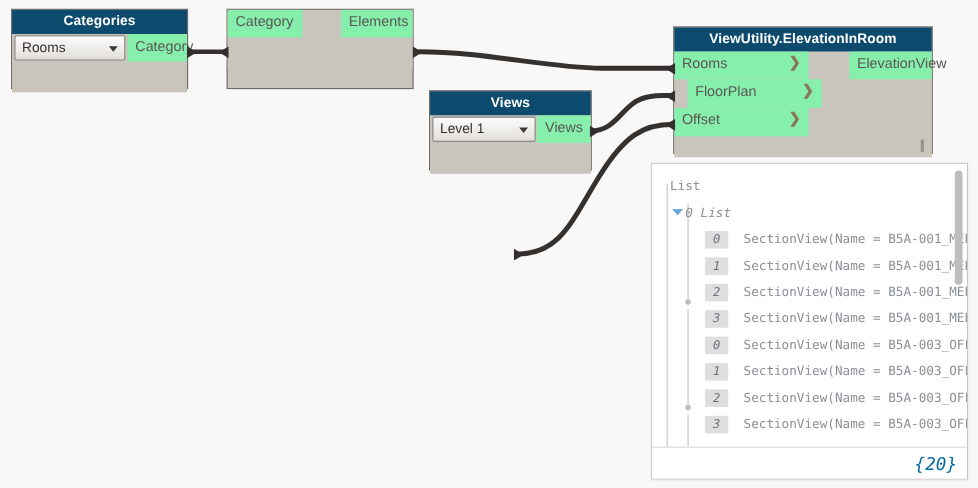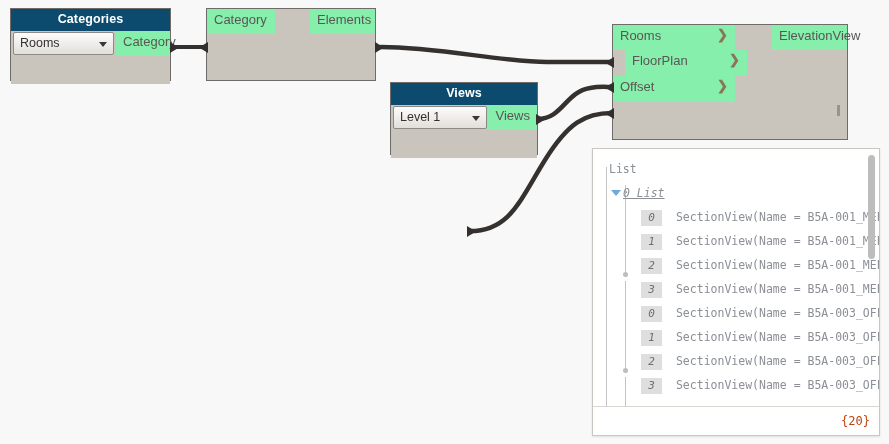--- a/index.html
+++ b/index.html
@@ -97,33 +97,33 @@
         font-family:"DejaVu Sans Mono", monospace;font-size:11.5px;color:#8b8f96;line-height:24px;}
   .lrow.root{padding-left:4px;color:#8b8f96;}
   .lrow.sub{padding-left:18px;}
   .lrow.leaf{padding-left:36px;}
   .tri{position:absolute;left:6px;top:9px;width:0;height:0;
        border-left:5px solid transparent;border-right:5px solid transparent;
        border-top:6px solid #6ea8dc;}
   .idx{display:inline-block;min-width:15px;padding:1px 3px;margin-right:7px;
        background:#dedede;color:#6d7177;font-style:italic;text-align:center;
        font-family:"DejaVu Sans Mono", monospace;font-size:11px;line-height:14px;}
-  .lbl-it{font-style:italic;text-decoration:underline;}
+  .lbl-it{font-style:italic;}
   .vline{position:absolute;width:1px;background:#c4c4c4;}
   .vdot{position:absolute;width:5px;height:5px;border-radius:50%;background:#bdbdbd;}
   .scrollbar{position:absolute;right:4px;top:6px;width:7px;bottom:34px;}
   .scroll-thumb{position:absolute;left:0;top:0;width:7px;height:104px;
                 background:#bdbdbd;border-radius:4px;}
   .list-footer{
     position:absolute;left:0;right:0;bottom:0;height:27px;background:#ffffff;
     font-family:"DejaVu Sans Mono", monospace;font-size:10px;line-height:27px;
   }
   .lace{display:inline-block;background:#eeeeee;color:#6d7177;padding:0 1px;margin-right:3px;}
   .lace-wrap{position:absolute;left:6px;top:0;}
-  .count{position:absolute;right:9px;top:0;color:#c2410c;font-size:12px;}
+  .count{position:absolute;right:9px;top:0;color:#0369a1;font-style:italic;font-size:16px;}
 
   .resize-mark{position:absolute;width:3px;height:11px;background:#9a938a;}
 </style>
 </head>
 <body>
 
 <div id="canvas">
 
   <svg id="wires" viewBox="0 0 889 444" width="889" height="444">
 
@@ -173,20 +173,21 @@
         <span>Level 1</span>
         <span class="caret"></span>
       </div>
     </div>
   </div>
   <div class="nub out" style="left:536px;top:114px;"></div>
 
   <div class="nub out" style="left:467px;top:226px;"></div>
 
   <div class="node" style="left:612px;top:24px;width:236px;height:116px;">
+    <div class="node-header">ViewUtility.ElevationInRoom</div>
     <div class="node-body" style="height:96px;">
 
       <div class="port" style="left:0;top:0;width:122px;height:25px;">
         <span>Rooms</span>
         <span class="chev">❯</span>
       </div>
       <div class="port" style="left:0;top:25px;width:122px;height:26px;margin-left:12px;">
         <span>FloorPlan</span>
         <span class="chev">❯</span>
       </div>

